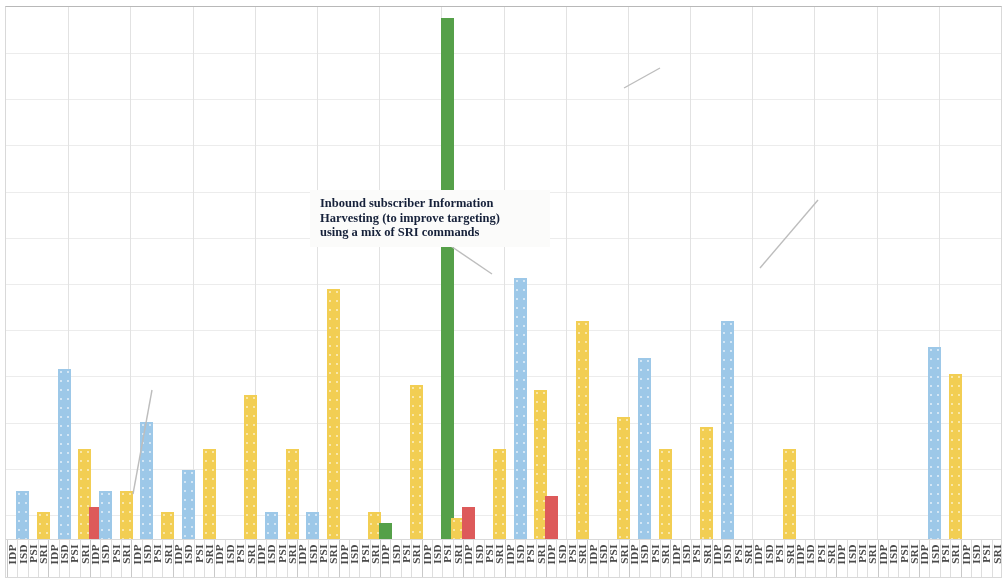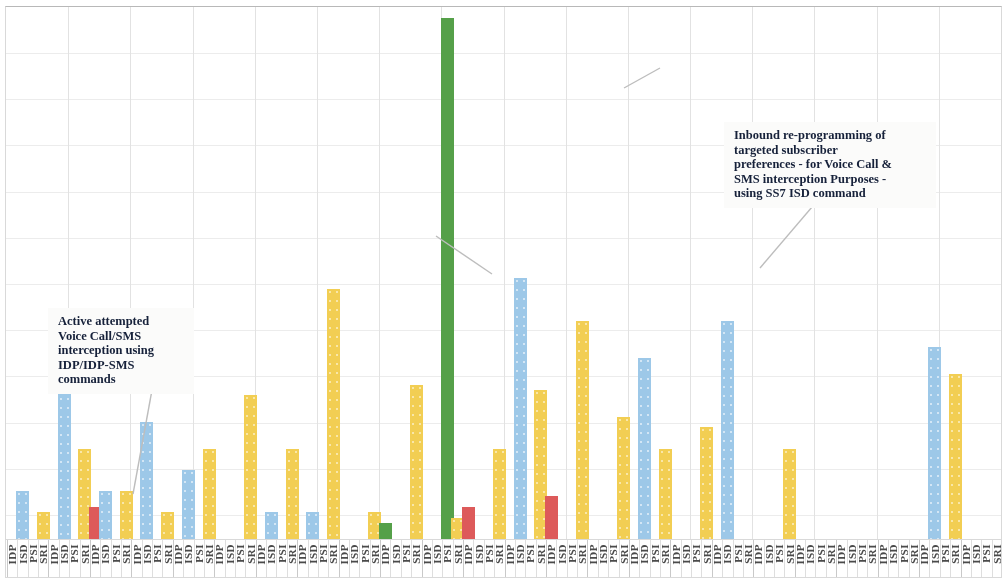--- a/index.html
+++ b/index.html
@@ -171,32 +171,25 @@
   </div>
 
   <svg class="leader" style="left:0;top:0;width:1006px;height:578px;">
     <line x1="152" y1="390" x2="133" y2="494"></line>
     <line x1="436" y1="236" x2="492" y2="274"></line>
     <line x1="624" y1="88" x2="660" y2="68"></line>
     <line x1="760" y1="268" x2="818" y2="200"></line>
   </svg>
 
 
-  <div class="callout" style="left:724px;top:122px;width:212px;">Inbound re-programming of
-targeted subscriber
-preferences - for Voice Call &amp;
-SMS interception Purposes -
-using SS7 ISD command</div>
-
-
-  <div class="callout" style="left:48px;top:308px;width:146px;">Active attempted
-Voice Call/SMS
-interception using
-IDP/IDP-SMS
-commands</div>
+
+  <div class="callout" style="left:310px;top:190px;width:240px;">Inbound subscriber Information
+Harvesting  (to improve targeting)
+using a mix of SRI commands</div>
+
 
   <div class="axis" id="axis">
       <div class="tick major" style="left: 1px;"></div>
       <div class="xlabel" style="left: -0.817708px;">IDP</div>
       <div class="tick" style="left: 11px;"></div>
       <div class="xlabel" style="left: 9.54688px;">ISD</div>
       <div class="tick" style="left: 22px;"></div>
       <div class="xlabel" style="left: 19.9115px;">PSI</div>
       <div class="tick" style="left: 32px;"></div>
       <div class="xlabel" style="left: 30.276px;">SRI</div>

